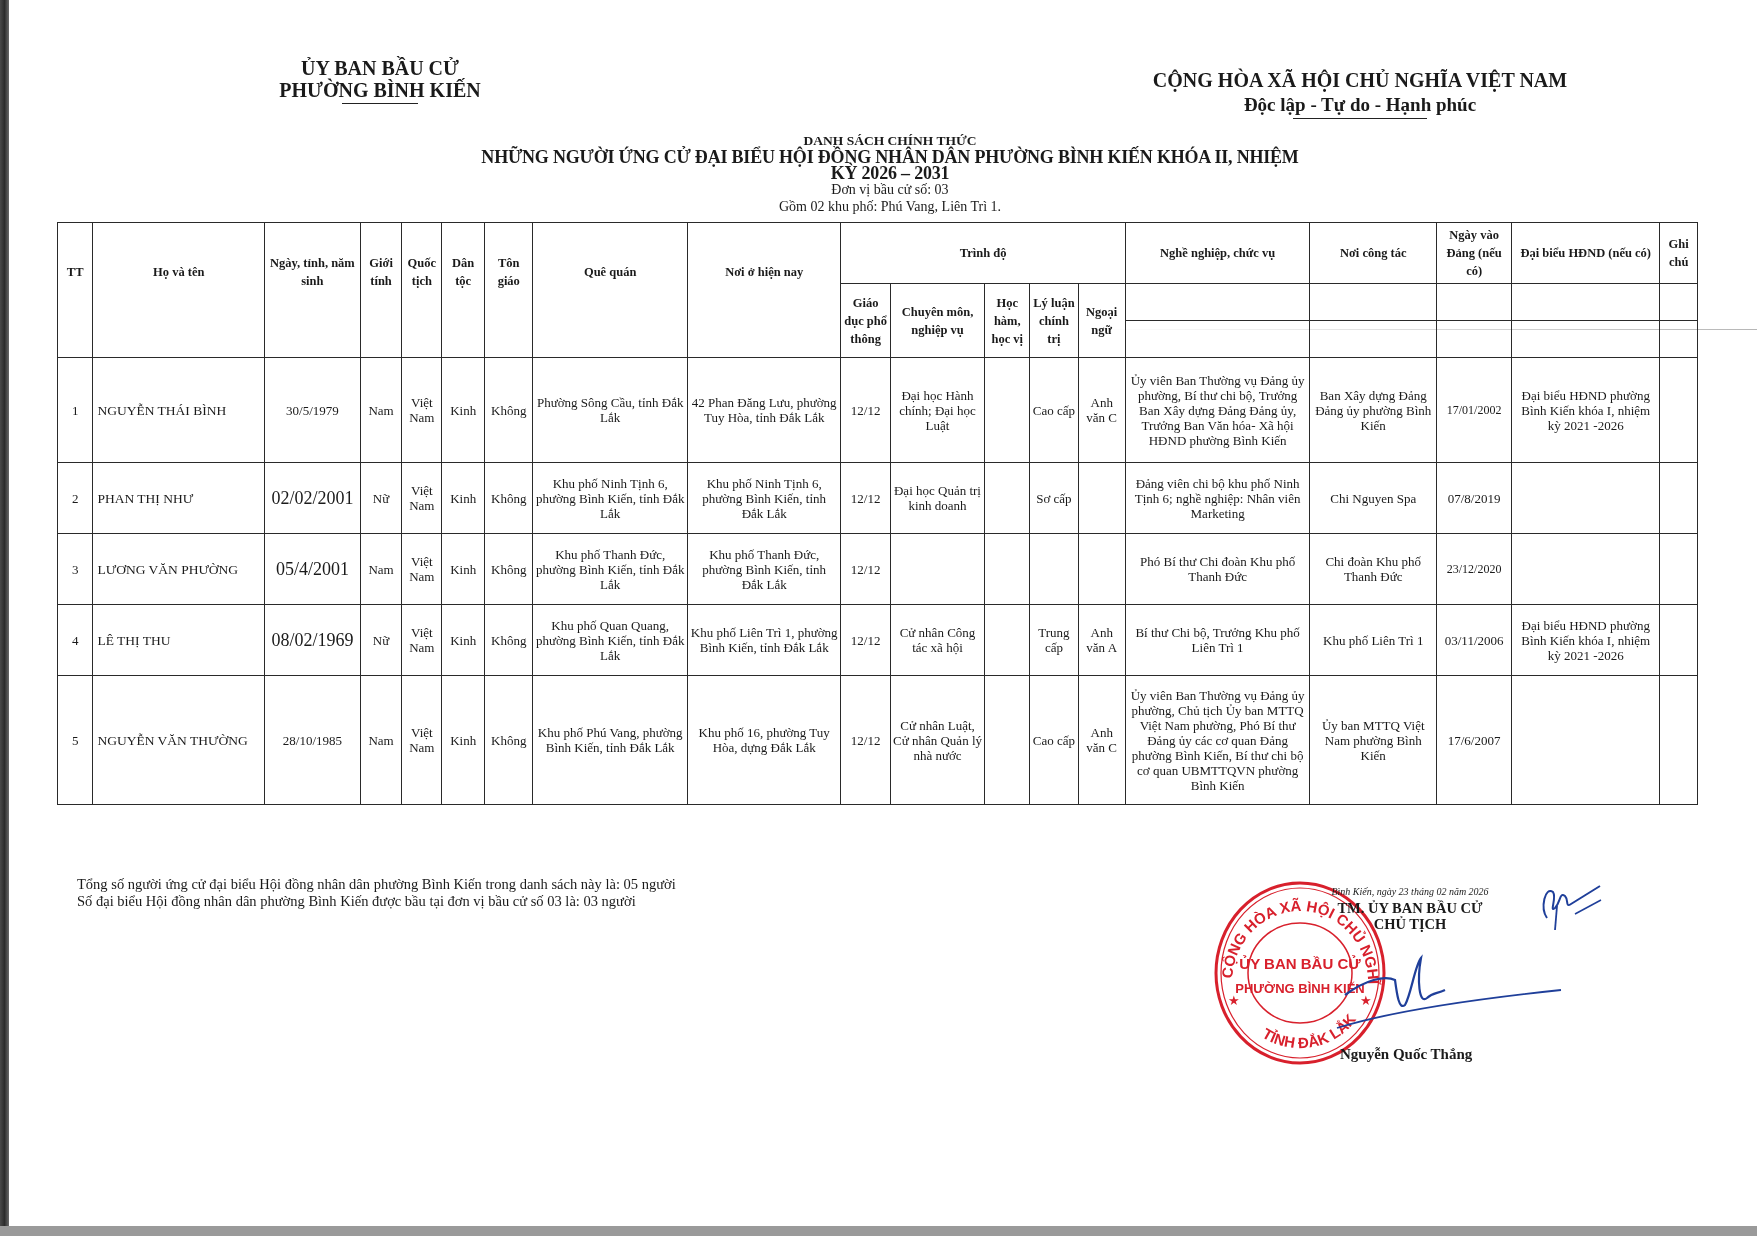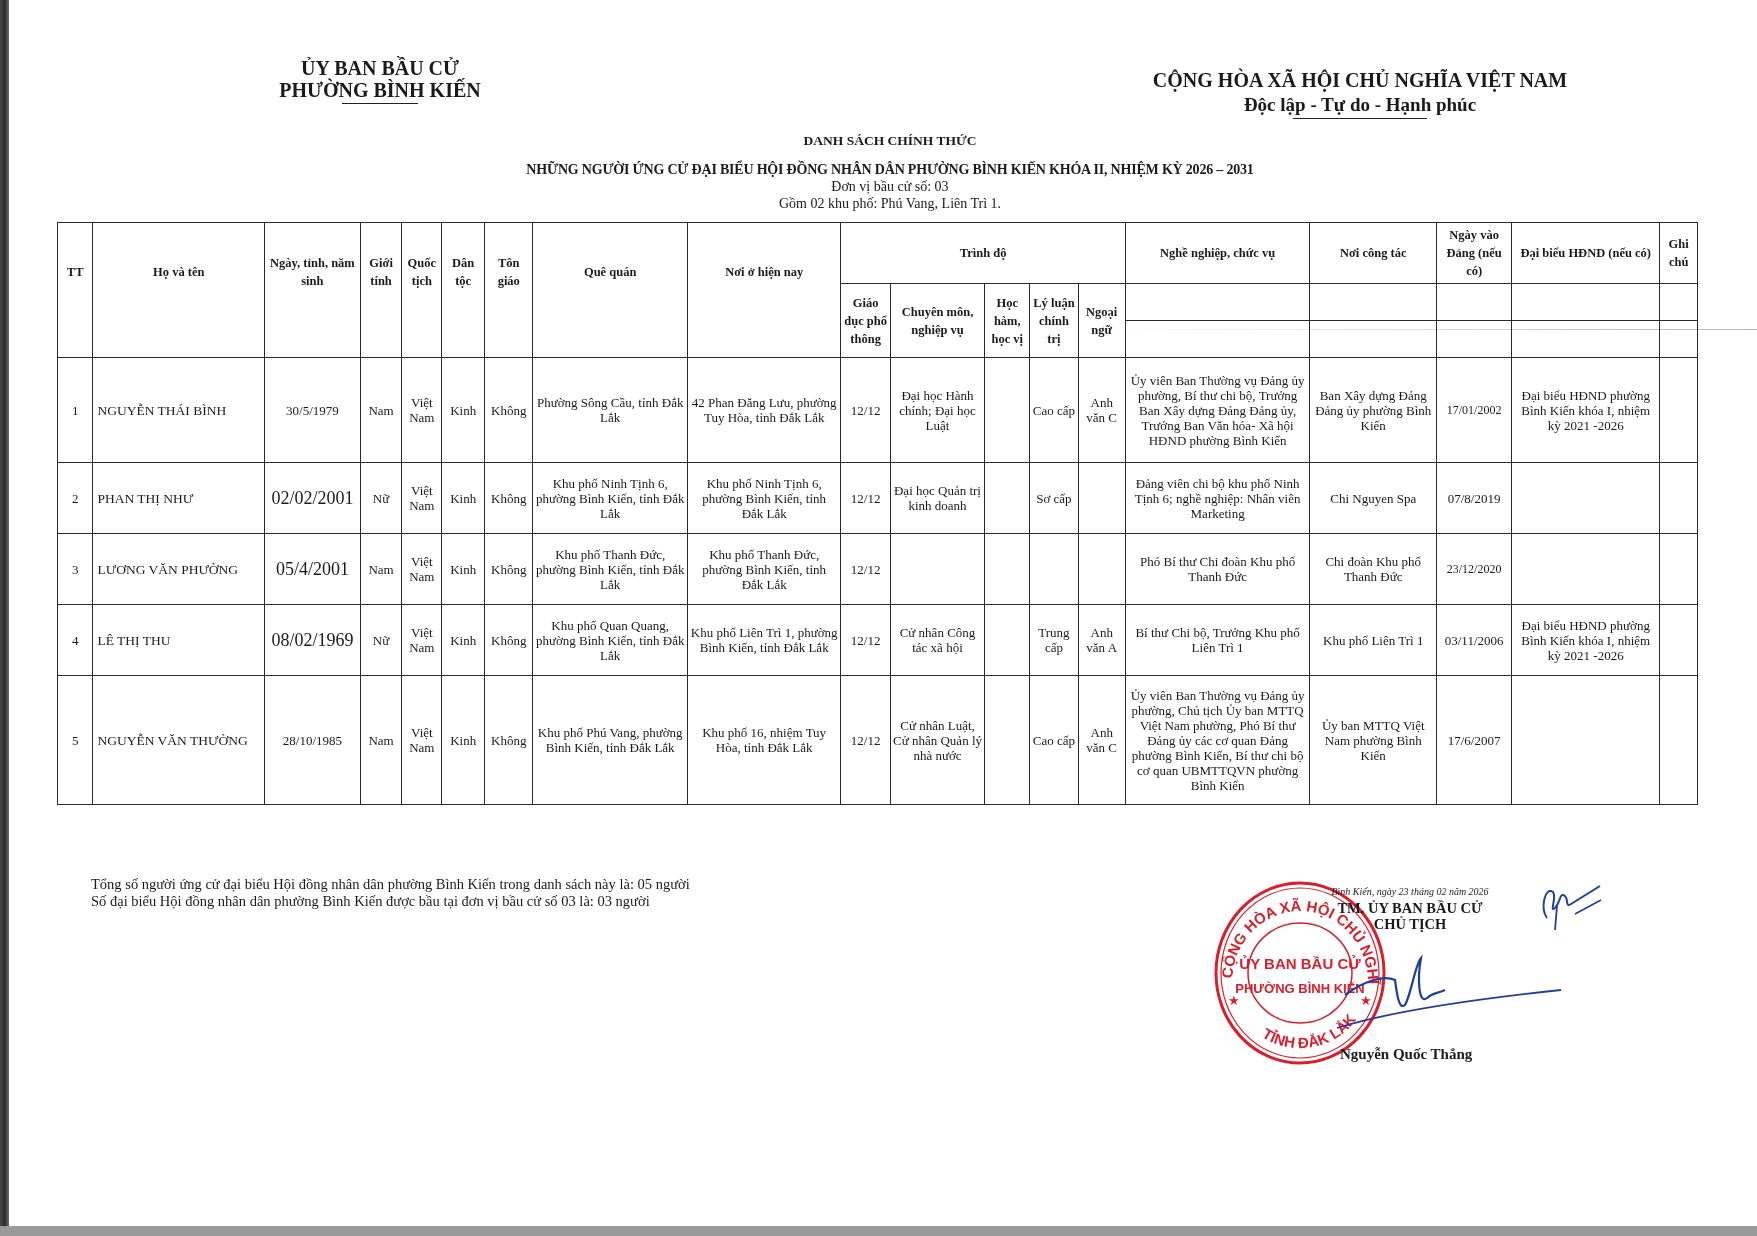--- a/index.html
+++ b/index.html
@@ -35,21 +35,21 @@
   .org-right .motto { display: inline-block; font-size: 19px; }
   .org-right .uline {
     display: block; width: 134px; height: 1px; background: #222;
     margin: 1px auto 0 auto;
   }
   .title-block {
     position: absolute; left: 480px; top: 133px; width: 820px;
     text-align: center; font-size: 13.5px; line-height: 16px;
   }
   .title-block .t-bold { font-weight: bold; }
-  .title-block .t-main { font-weight: bold; font-size: 14px; letter-spacing: -0.2px; margin-top: 13px; }
+  .title-block .t-main { font-weight: bold; font-size: 18px; letter-spacing: -0.2px; }
   .title-block .t-sub { font-size: 14px; line-height: 17px; }
 
   
   table.candidates {
     position: absolute; left: 57px; top: 222px;
     border-collapse: collapse; table-layout: fixed;
     width: 1641px;
     font-size: 13px; line-height: 15px;
   }
   table.candidates th, table.candidates td {
@@ -66,21 +66,21 @@
   tr.r1 td { height: 102px; }
   tr.r2 td { height: 68px; }
   tr.r3 td { height: 68px; }
   tr.r4 td { height: 68px; }
   tr.r5 td { height: 126px; }
   .th-nob-top { border-top: none !important; }
   .th-nob-bottom { border-bottom: none !important; }
 
   
   .notes {
-    position: absolute; left: 91px; top: 876px; width: 760px;
+    position: absolute; left: 77px; top: 876px; width: 760px;
     font-size: 14.5px; line-height: 17px;
   }
 
   
   .sign-block {
     position: absolute; left: 1250px; top: 883px; width: 320px;
     text-align: center;
   }
   .sign-date { font-style: italic; font-size: 10px; line-height: 17px; }
   .sign-org { font-weight: bold; font-size: 14.5px; line-height: 16px; }
@@ -288,21 +288,21 @@
 
       <tr class="r5">
         <td>5</td>
         <td class="name">NGUYỄN VĂN THƯỜNG</td>
         <td>28/10/1985</td>
         <td>Nam</td>
         <td>Việt Nam</td>
         <td>Kinh</td>
         <td>Không</td>
         <td>Khu phố Phú Vang, phường Bình Kiến, tỉnh Đắk Lắk</td>
-        <td>Khu phố 16, nhiệm Tuy Hòa, tỉnh Đắk Lắk</td>
+        <td>Khu phố 16, phường Tuy Hòa, dựng Đắk Lắk</td>
         <td>12/12</td>
         <td>Cử nhân Luật, Cử nhân Quản lý nhà nước</td>
         <td></td>
         <td>Cao cấp</td>
         <td>Anh văn C</td>
         <td>Ủy viên Ban Thường vụ Đảng ủy phường, Chủ tịch Ủy ban MTTQ Việt Nam phường, Phó Bí thư Đảng ủy các cơ quan Đảng phường Bình Kiến, Bí thư chi bộ cơ quan UBMTTQVN phường Bình Kiến</td>
         <td>Ủy ban MTTQ Việt Nam phường Bình Kiến</td>
         <td>17/6/2007</td>
         <td></td>
         <td></td>

